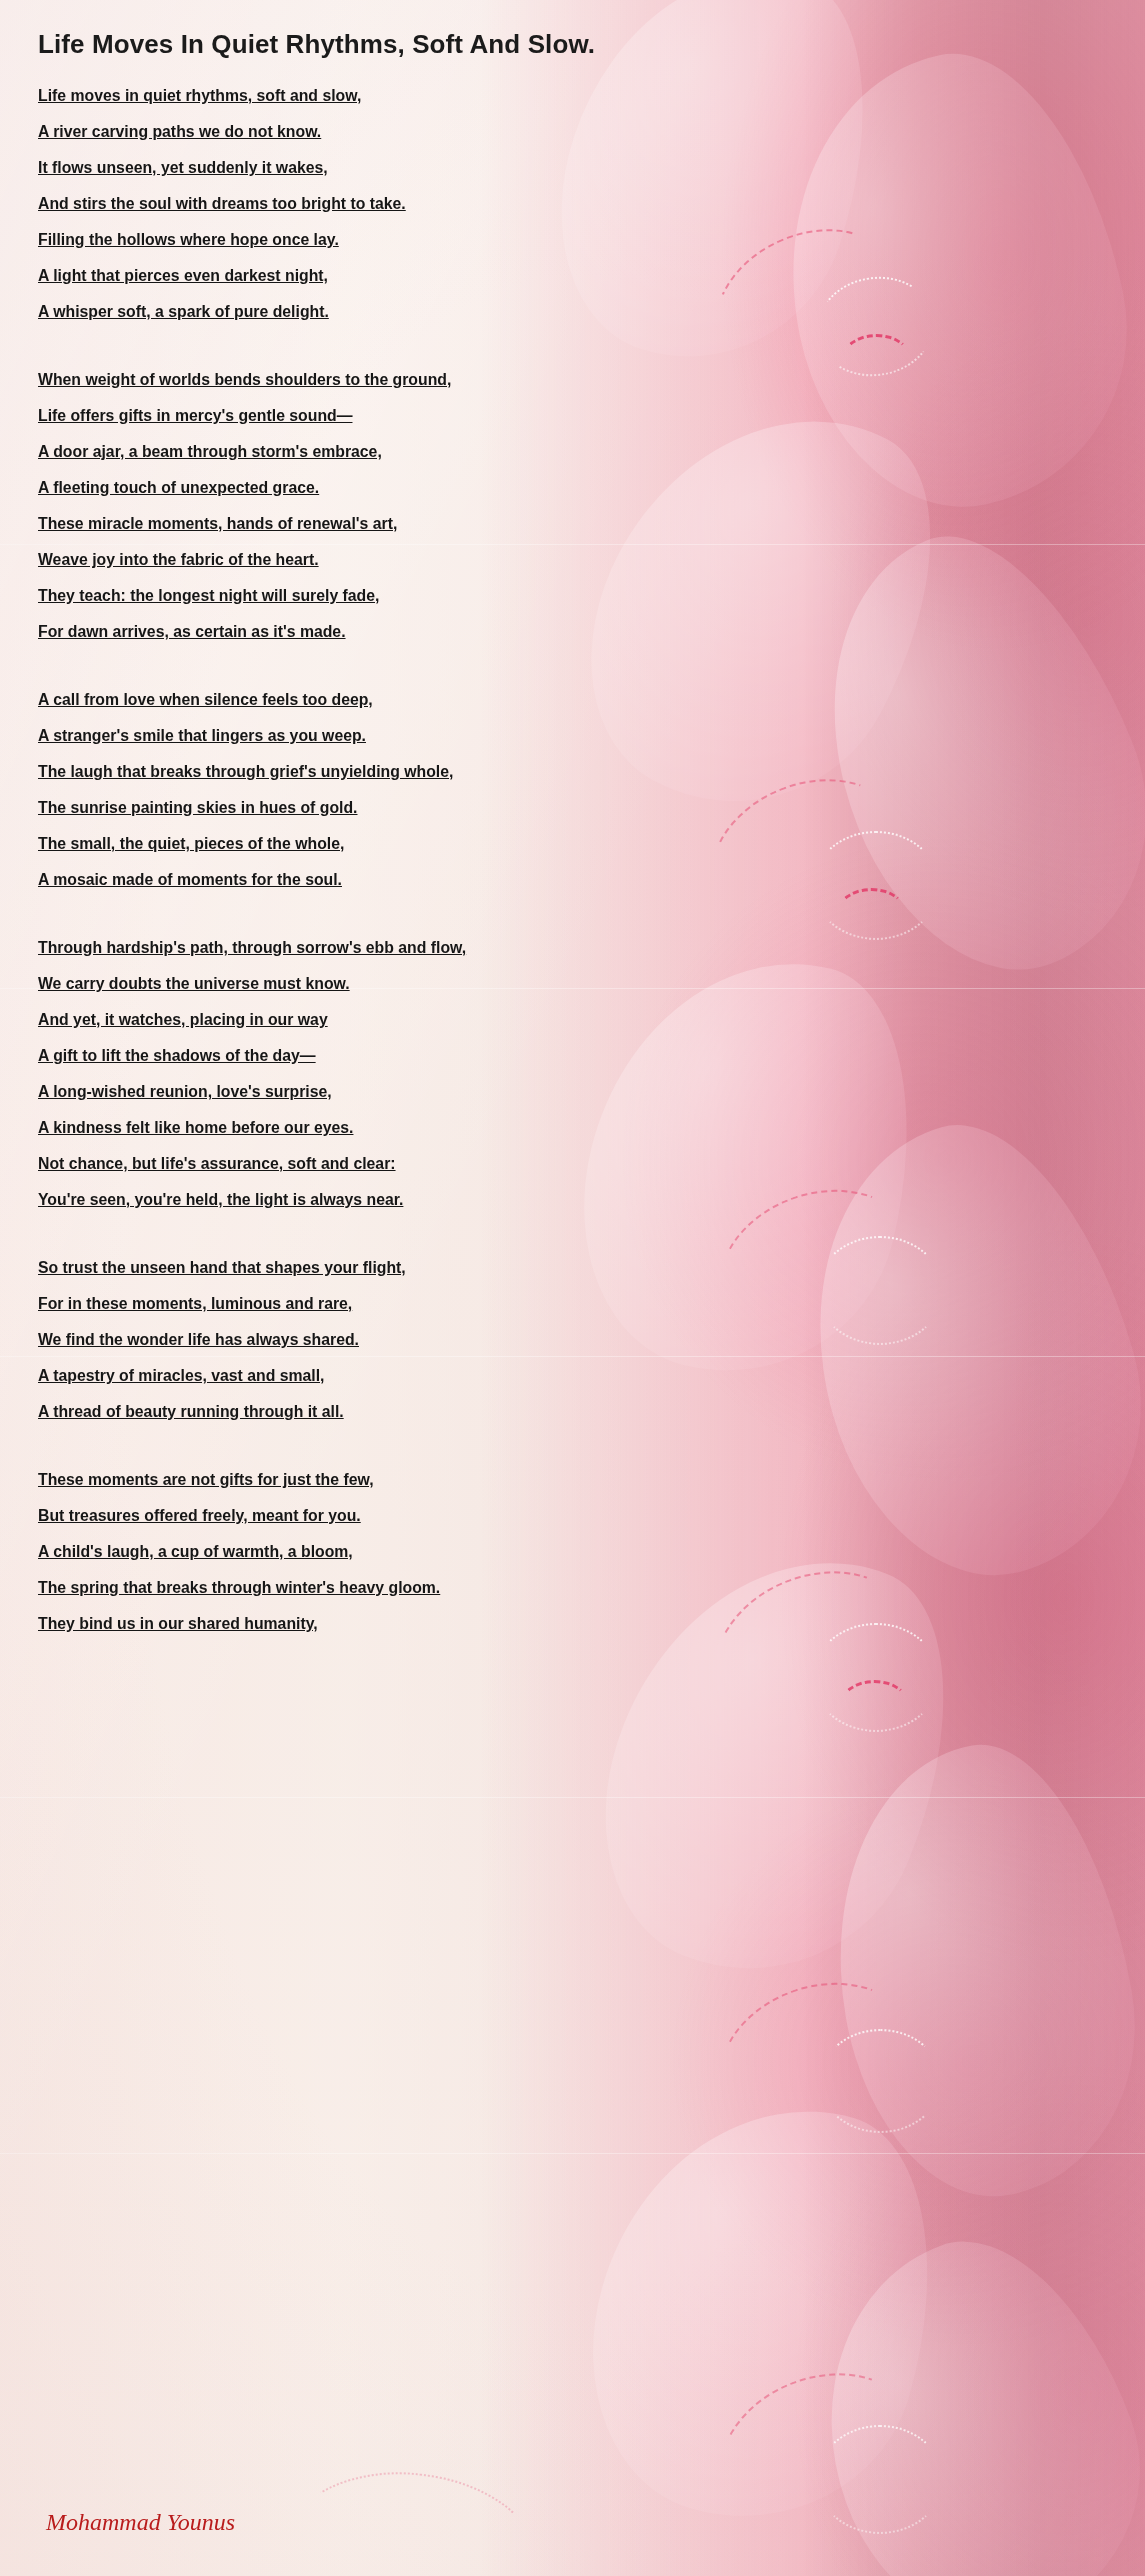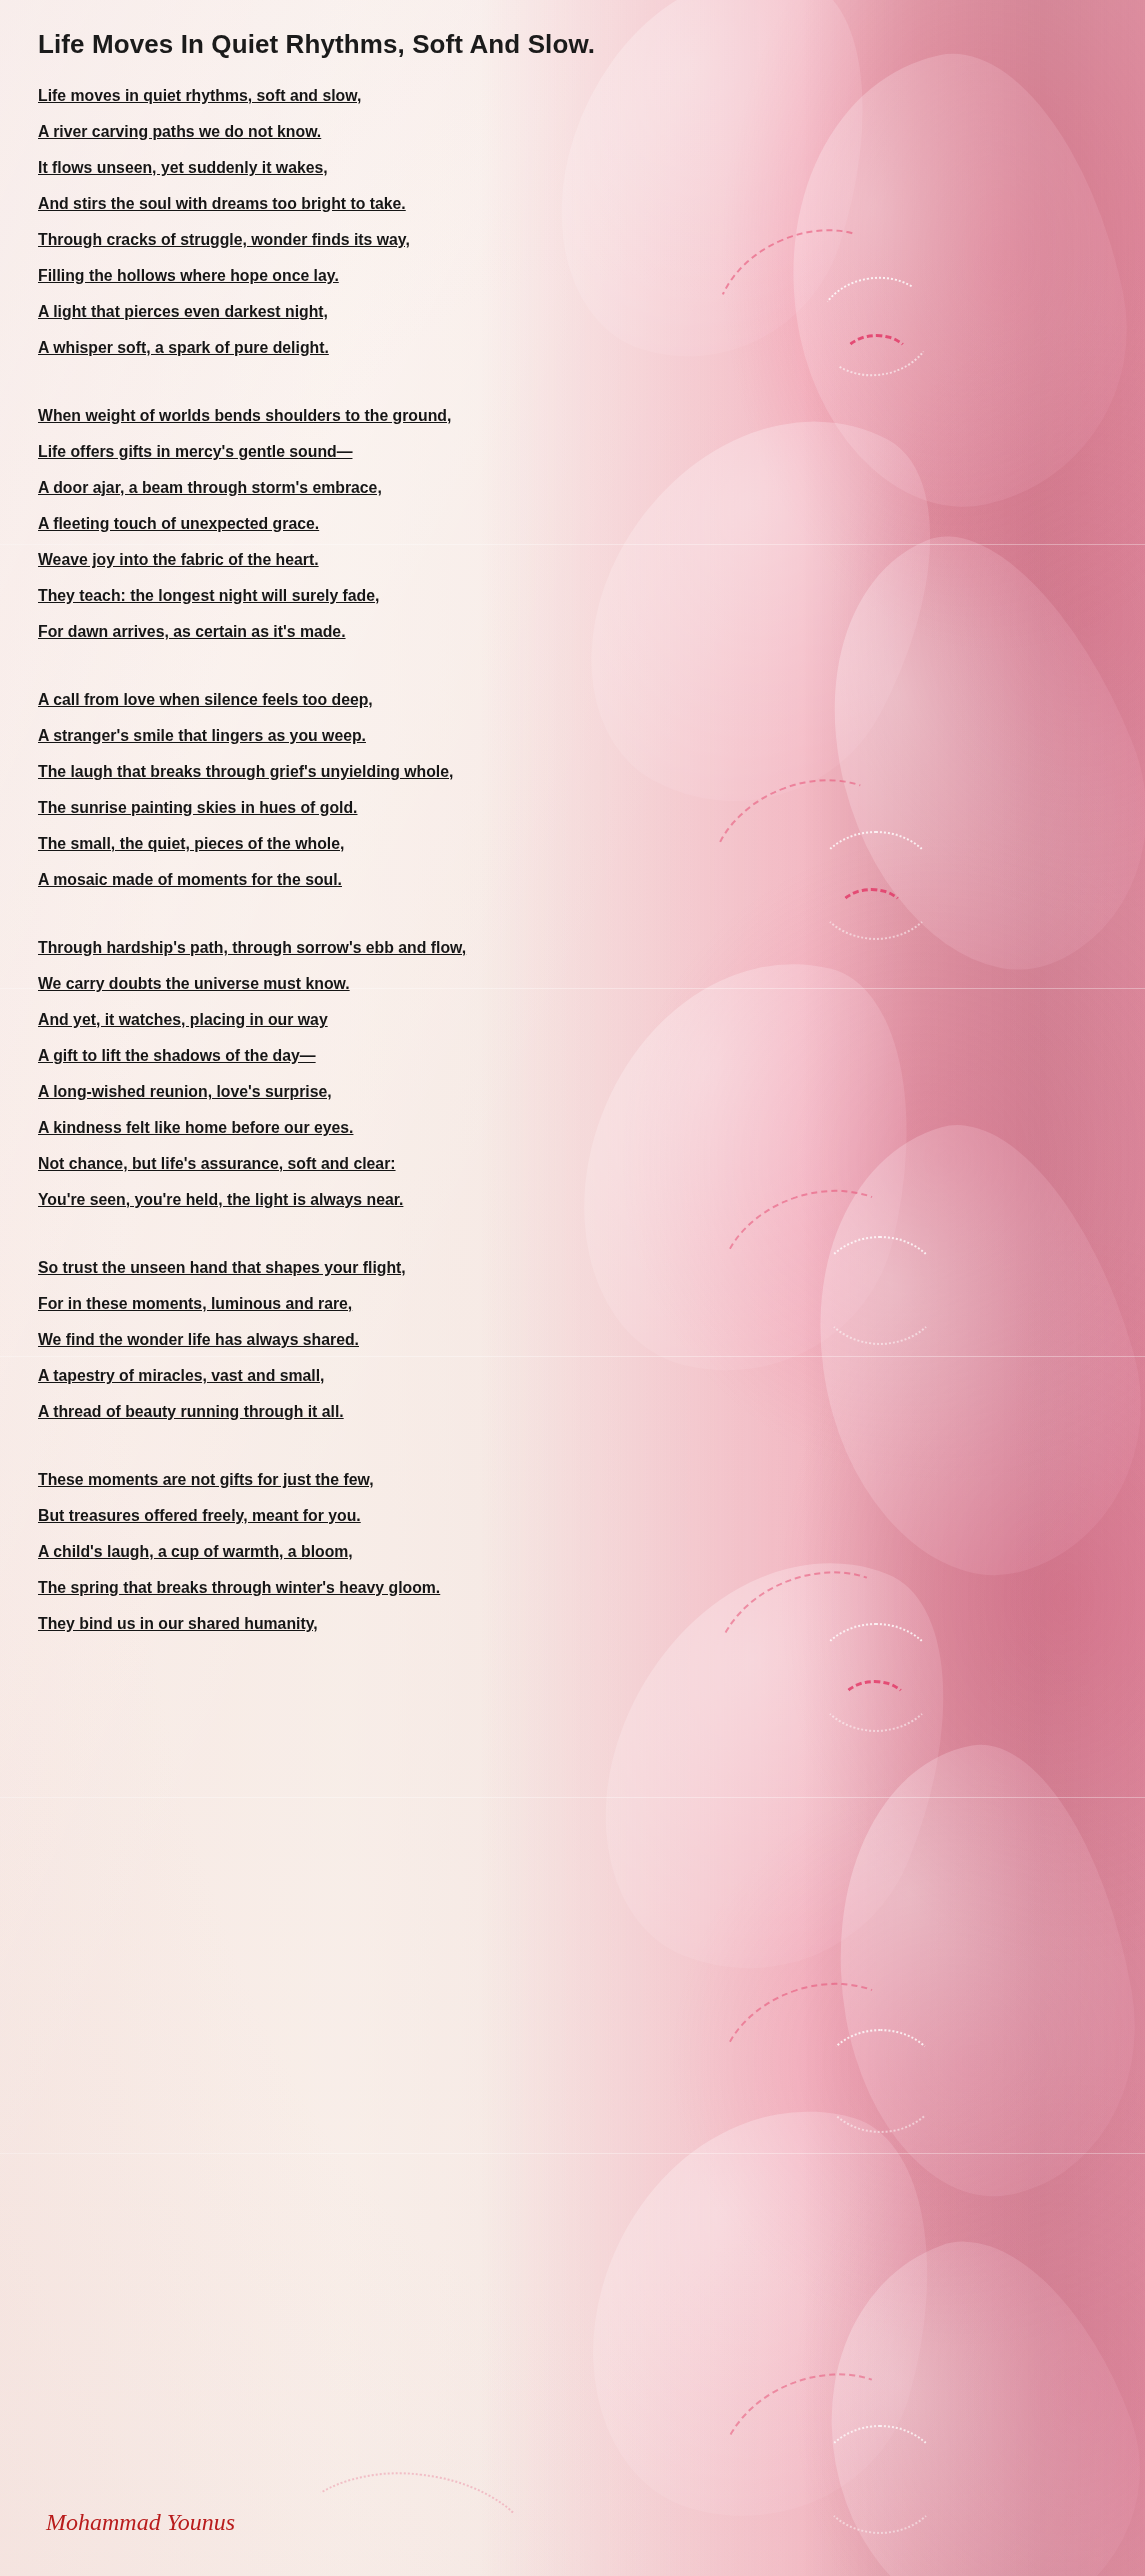--- a/index.html
+++ b/index.html
@@ -195,31 +195,31 @@
 
     <div class="poem-title">Life Moves In Quiet Rhythms, Soft And Slow.</div>
 
     <div class="stanzas">
 
       <div class="stanza">
         <div class="line">Life moves in quiet rhythms, soft and slow,</div>
         <div class="line">A river carving paths we do not know.</div>
         <div class="line">It flows unseen, yet suddenly it wakes,</div>
         <div class="line">And stirs the soul with dreams too bright to take.</div>
-        <div class="line">Through cracks of struggle, wonder finds its way,</div>
         <div class="line">Filling the hollows where hope once lay.</div>
         <div class="line">A light that pierces even darkest night,</div>
         <div class="line">A whisper soft, a spark of pure delight.</div>
       </div>
 
       <div class="stanza">
         <div class="line">When weight of worlds bends shoulders to the ground,</div>
         <div class="line">Life offers gifts in mercy's gentle sound—</div>
         <div class="line">A door ajar, a beam through storm's embrace,</div>
         <div class="line">A fleeting touch of unexpected grace.</div>
+        <div class="line">These miracle moments, hands of renewal's art,</div>
         <div class="line">Weave joy into the fabric of the heart.</div>
         <div class="line">They teach: the longest night will surely fade,</div>
         <div class="line">For dawn arrives, as certain as it's made.</div>
       </div>
 
       <div class="stanza">
         <div class="line">A call from love when silence feels too deep,</div>
         <div class="line">A stranger's smile that lingers as you weep.</div>
         <div class="line">The laugh that breaks through grief's unyielding whole,</div>
         <div class="line">The sunrise painting skies in hues of gold.</div>

